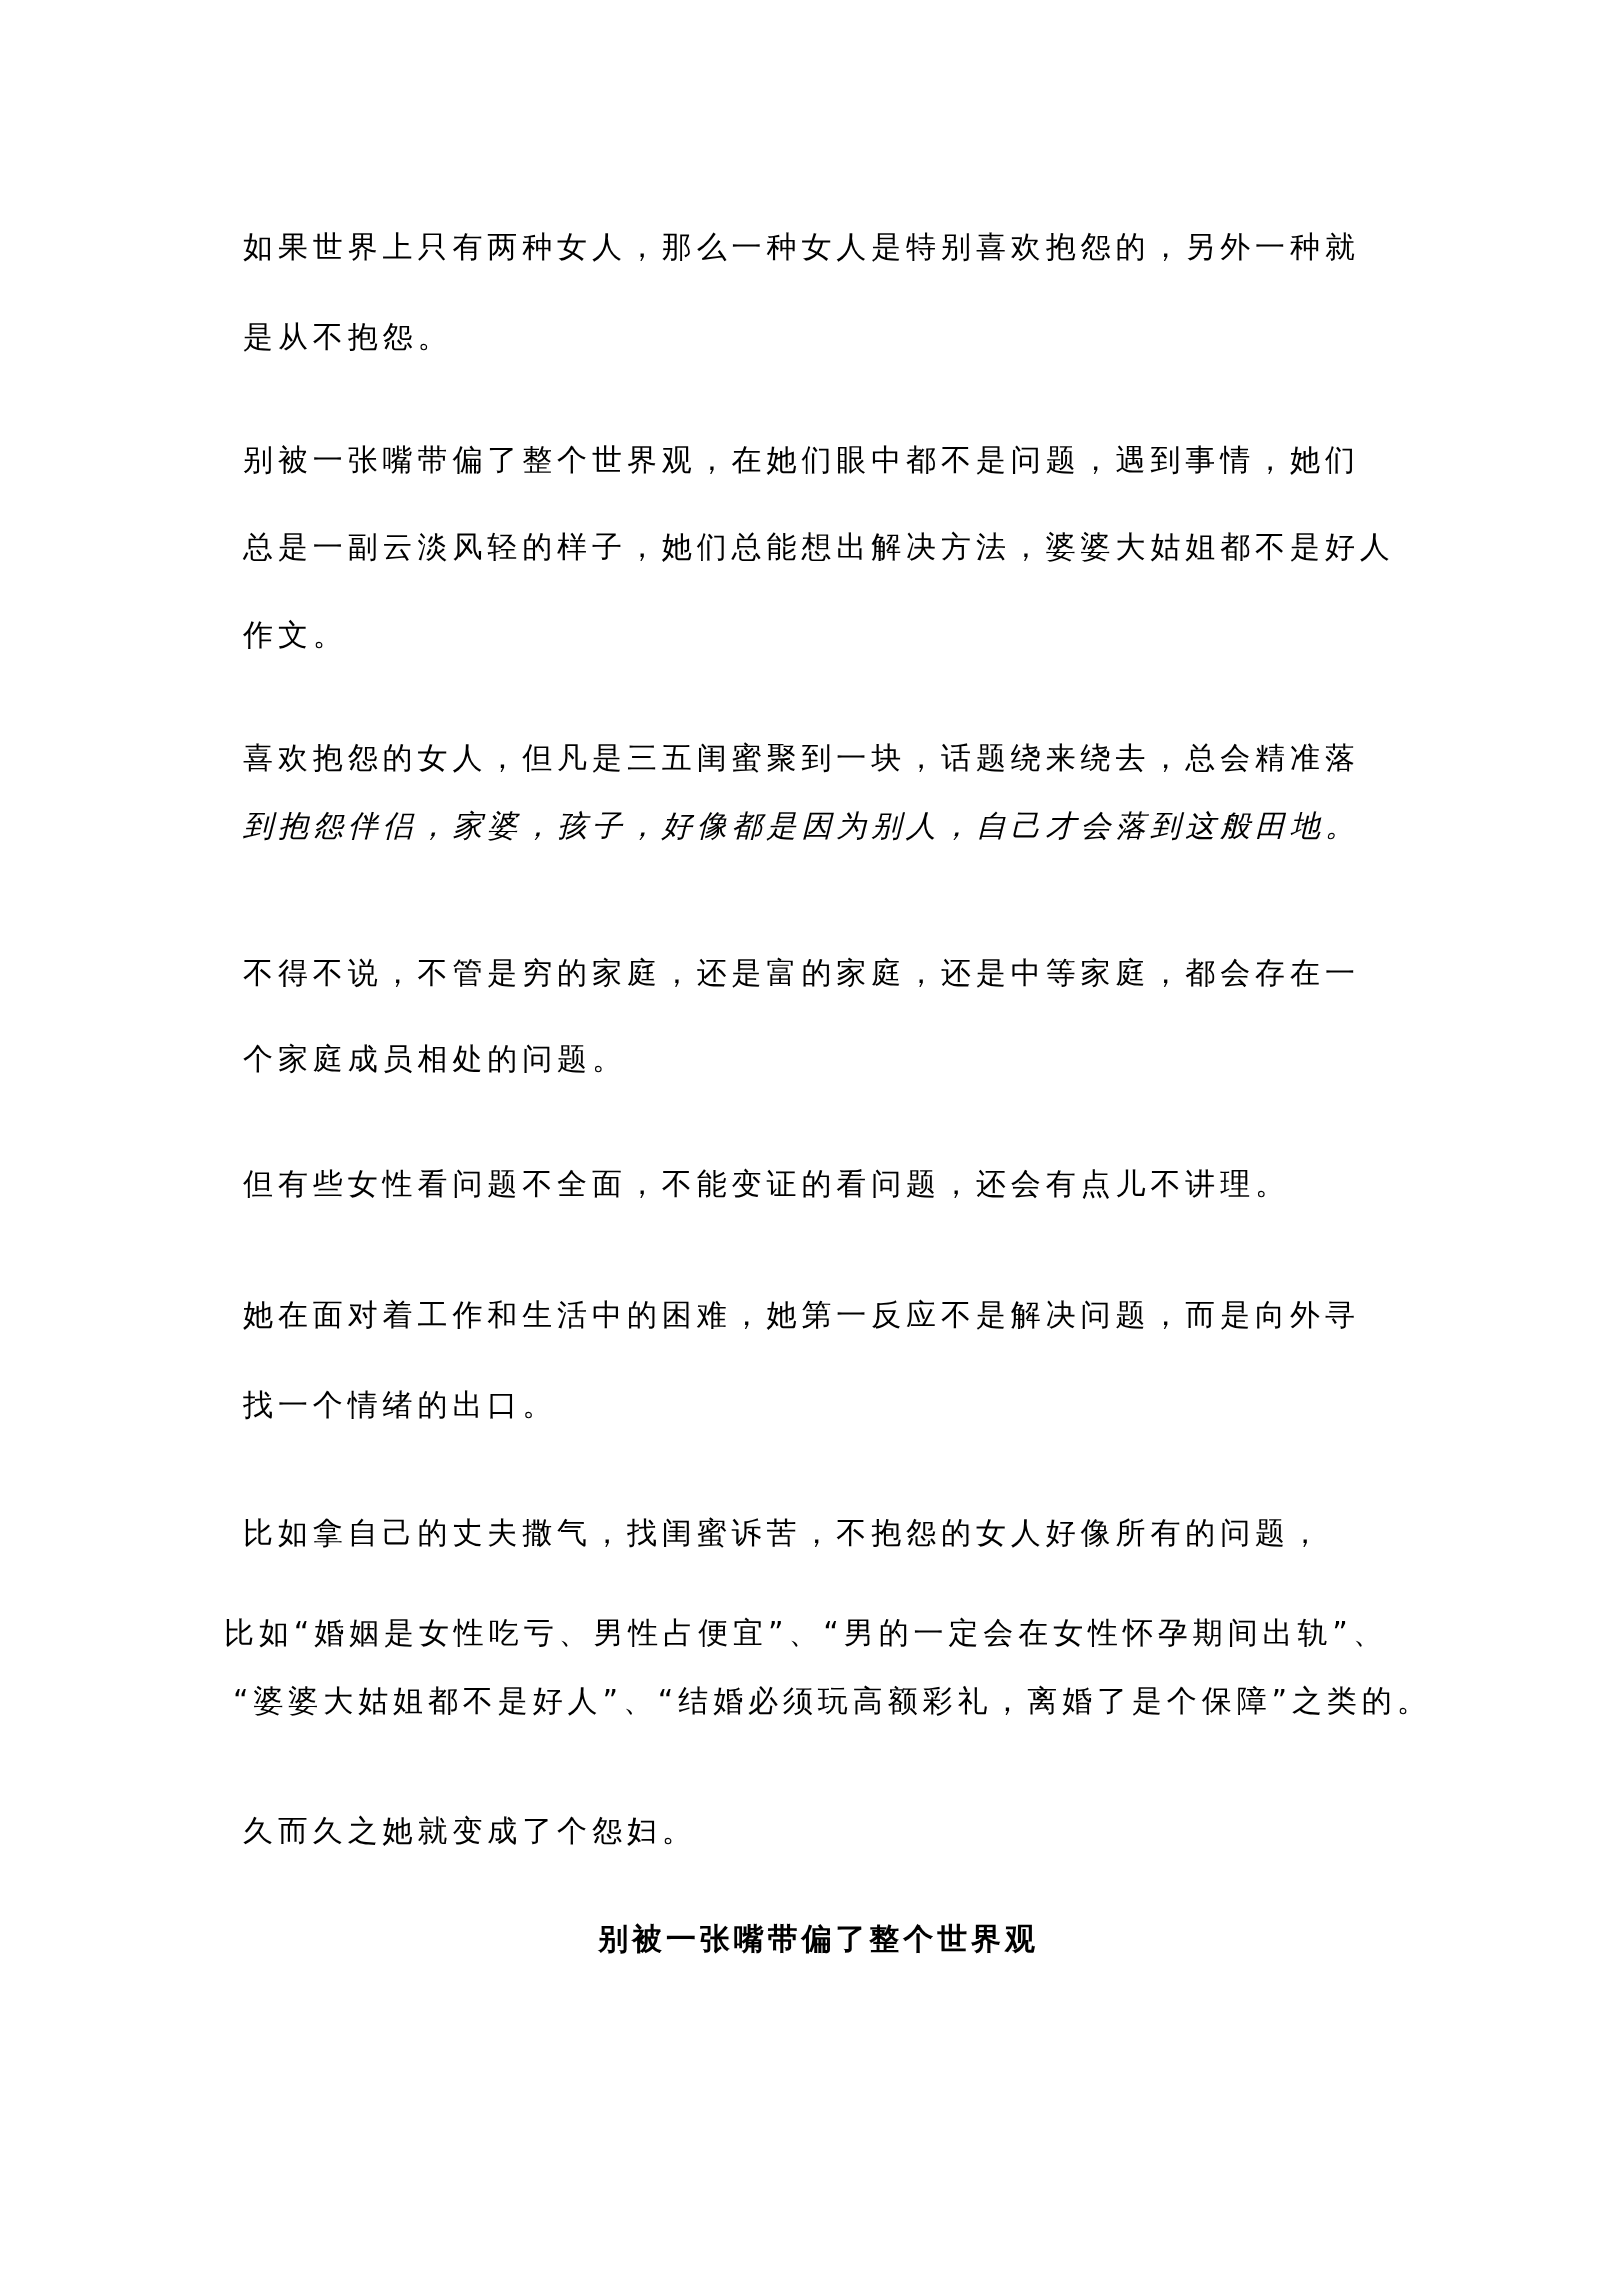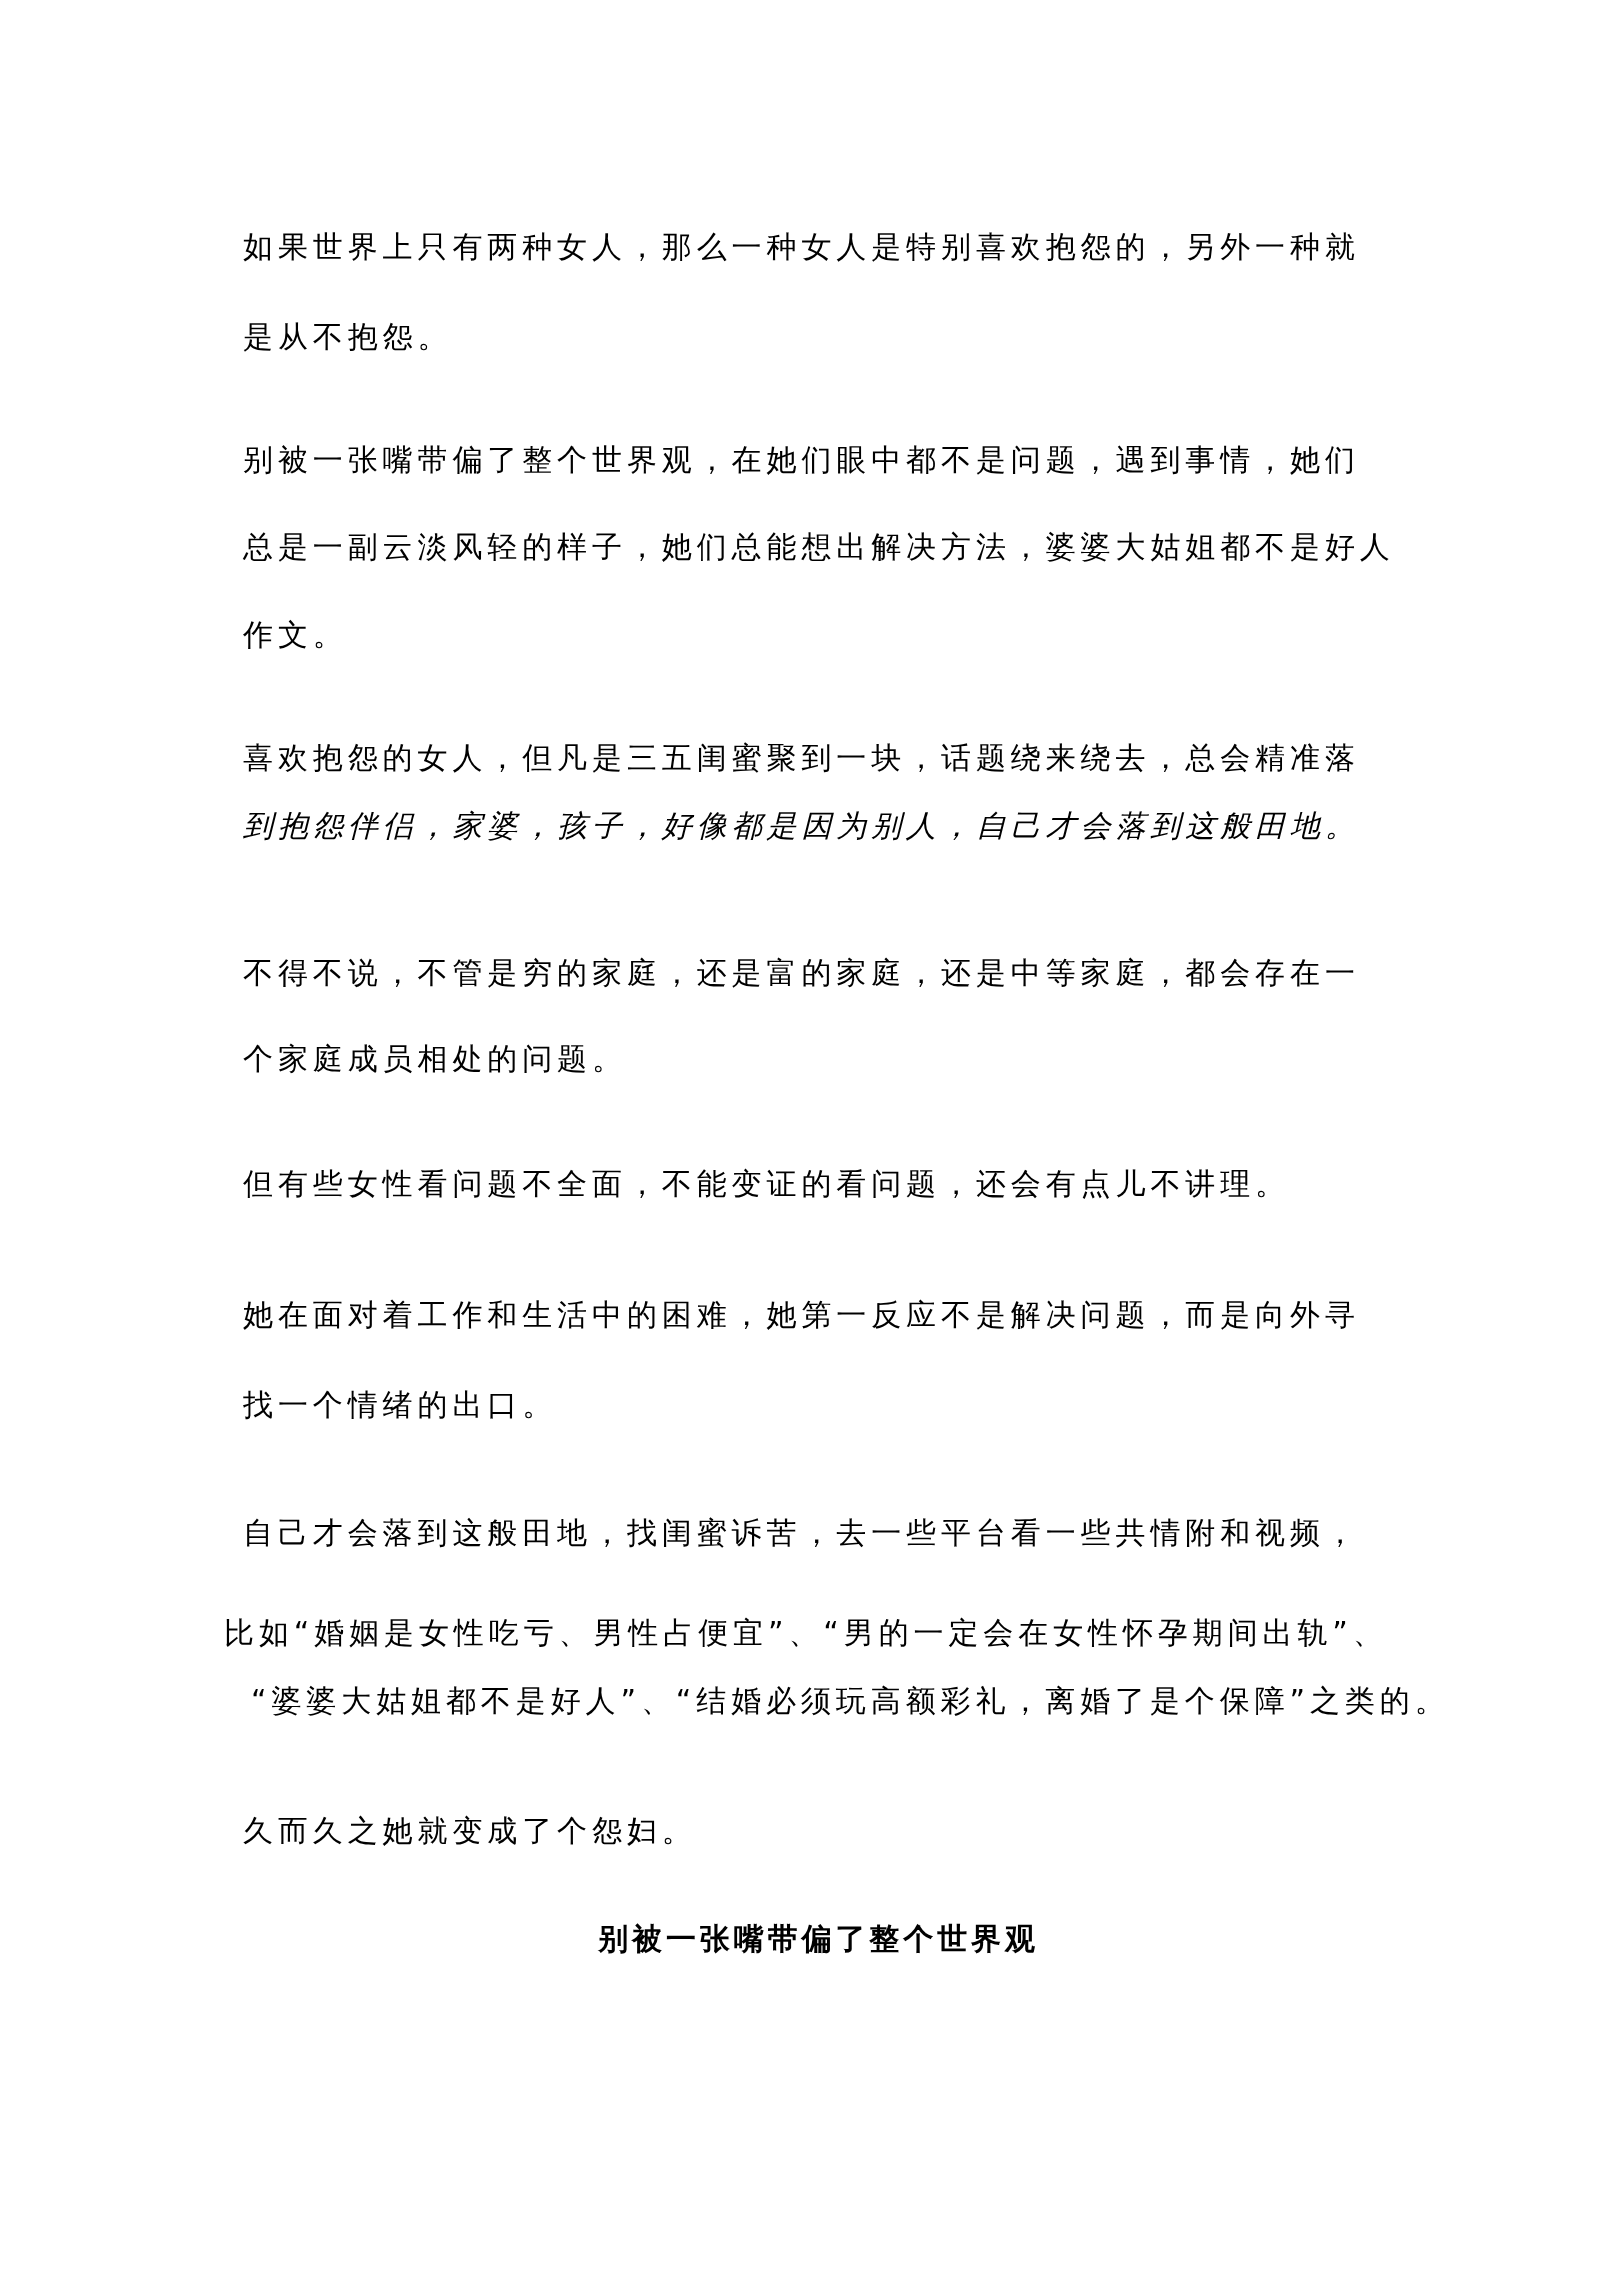--- a/index.html
+++ b/index.html
@@ -25,21 +25,21 @@
   <div class="line" style="top:808px;font-style:italic;">到抱怨伴侣，家婆，孩子，好像都是因为别人，自己才会落到这般田地。</div>
 
   <div class="line" style="top:939px;margin-top:16px;">不得不说，不管是穷的家庭，还是富的家庭，还是中等家庭，都会存在一</div>
   <div class="line" style="top:1041px;">个家庭成员相处的问题。</div>
 
   <div class="line" style="top:1166px;">但有些女性看问题不全面，不能变证的看问题，还会有点儿不讲理。</div>
 
   <div class="line" style="top:1297px;">她在面对着工作和生活中的困难，她第一反应不是解决问题，而是向外寻</div>
   <div class="line" style="top:1387px;">找一个情绪的出口。</div>
 
-  <div class="line" style="top:1515px;">自己才会落到这般田地，找闺蜜诉苦，去一些平台看一些共情附和视频，</div>
+  <div class="line" style="top:1515px;">比如拿自己的丈夫撒气，找闺蜜诉苦，不抱怨的女人好像所有的问题，</div>
   <div class="line" style="top:1600px; left:224px;margin-top:15px;">比如“婚姻是女性吃亏、男性占便宜”、“男的一定会在女性怀孕期间出轨”、</div>
-  <div class="line" style="top:1683px; left:233px;margin-left:18px;">“婆婆大姑姐都不是好人”、“结婚必须玩高额彩礼，离婚了是个保障”之类的。</div>
+  <div class="line" style="top:1683px; left:233px;">“婆婆大姑姐都不是好人”、“结婚必须玩高额彩礼，离婚了是个保障”之类的。</div>
 
   <div class="line" style="top:1813px;">久而久之她就变成了个怨妇。</div>
 
   <div class="title">别被一张嘴带偏了整个世界观</div>
 </div>
 
 
 </body></html>

